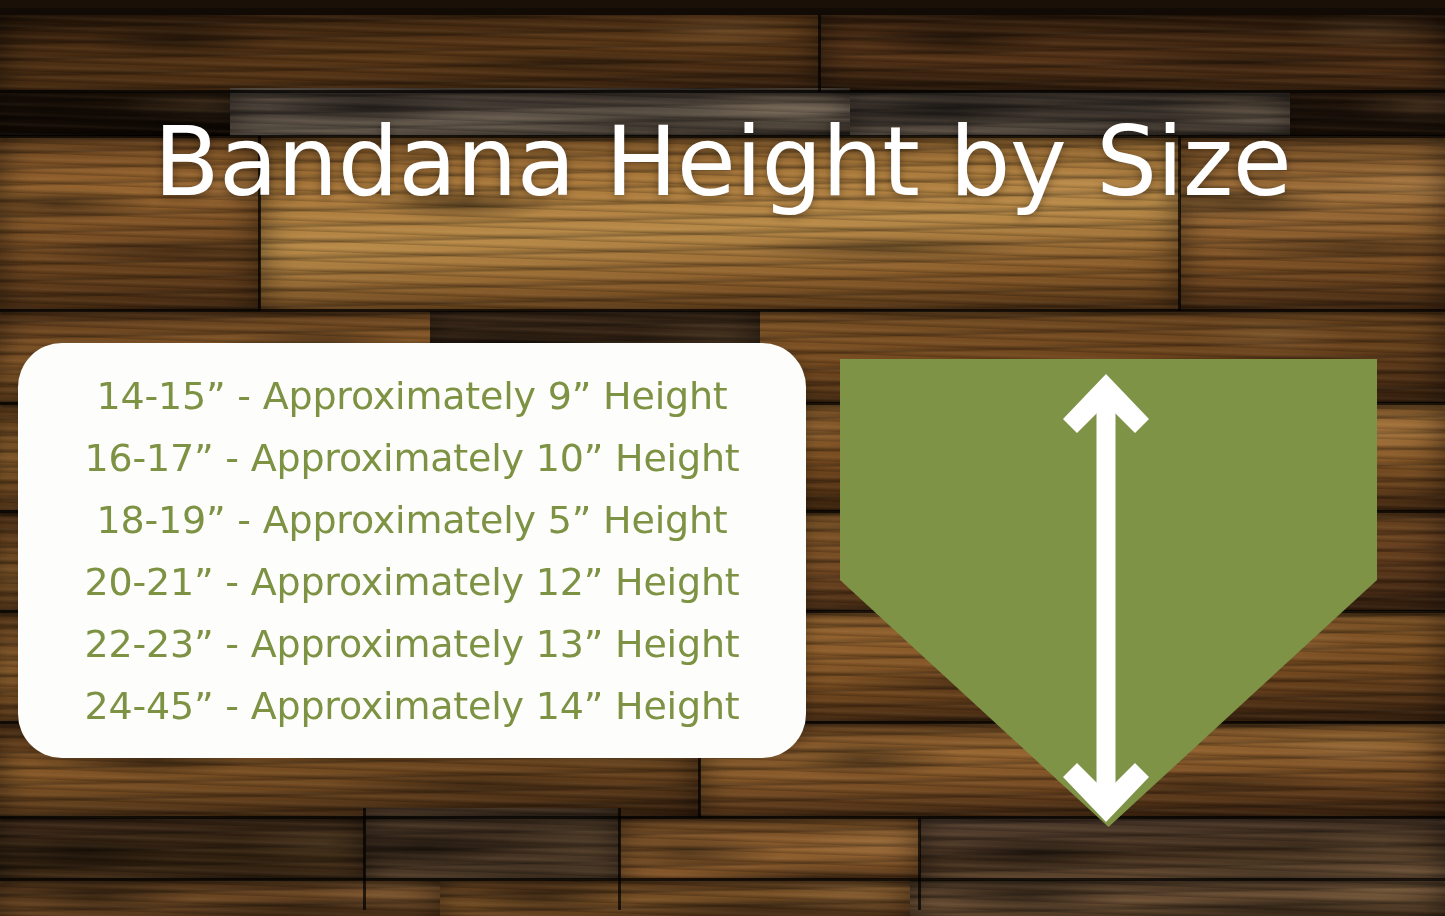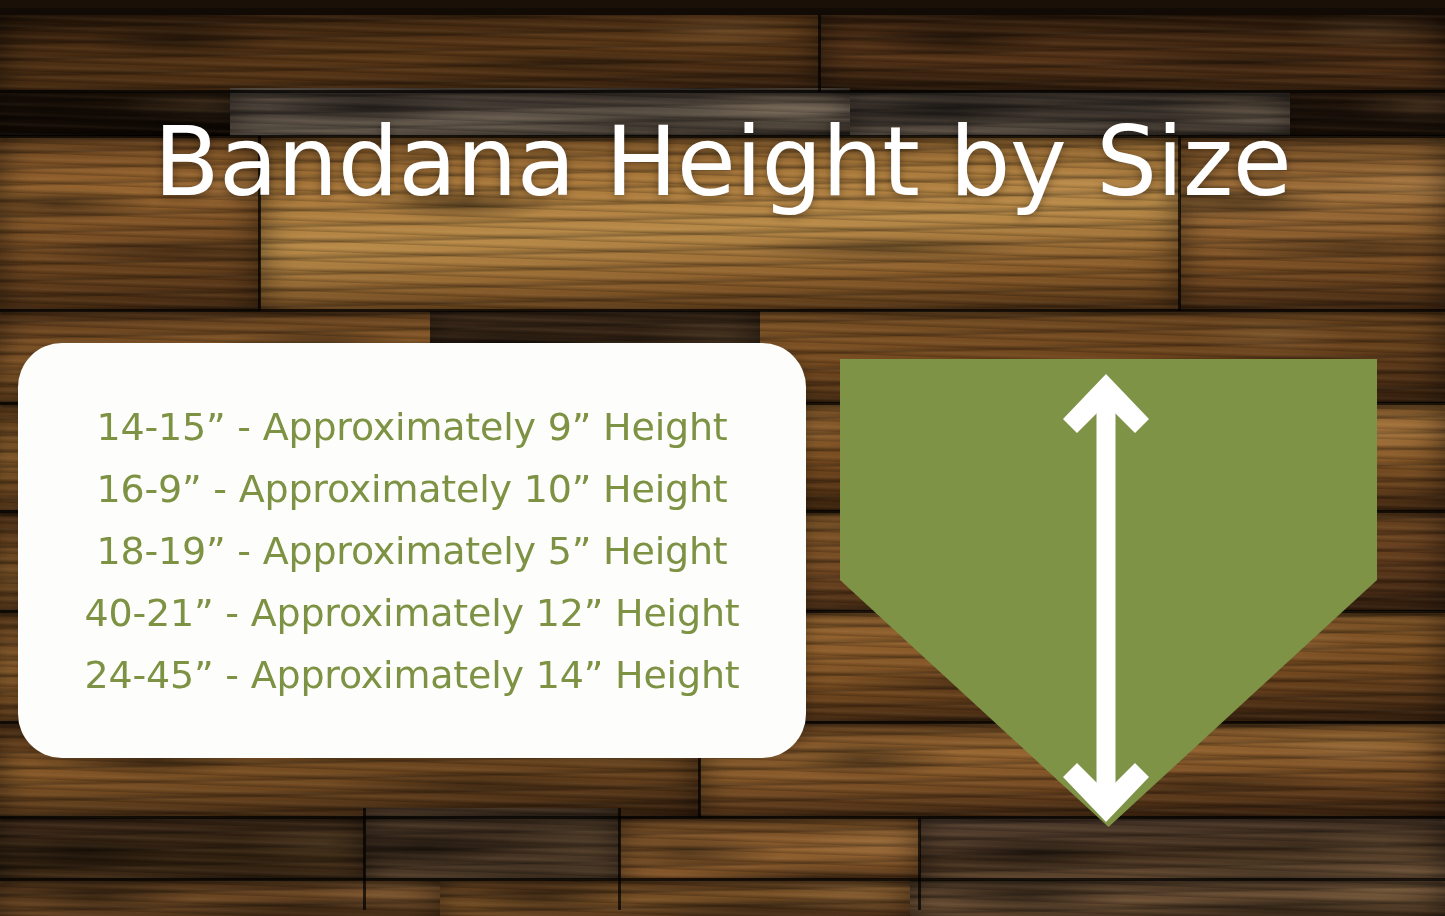--- a/index.html
+++ b/index.html
@@ -248,23 +248,24 @@
     <div class="vseam" style="left:918px;top:810px;height:92px;"></div>
   </div>
 
   <div class="frame-top"></div>
   <div class="frame-bottom"></div>
 
   <div class="title">Bandana Height by Size</div>
 
   <div class="card">
     <div class="size-line">14-15” - Approximately 9” Height</div>
-    <div class="size-line">16-9” - Approximately 10” Height</div>
+    <div class="size-line">16-17” - Approximately 10” Height</div>
     <div class="size-line">18-19” - Approximately 5” Height</div>
-    <div class="size-line">40-21” - Approximately 12” Height</div>
+    <div class="size-line">20-21” - Approximately 12” Height</div>
+    <div class="size-line">22-23” - Approximately 13” Height</div>
     <div class="size-line">24-45” - Approximately 14” Height</div>
   </div>
 
   <div class="bandana"></div>
 
   <div class="arrow">
     <svg width="100" height="452" viewBox="0 0 100 452" xmlns="http://www.w3.org/2000/svg">
       <g fill="#ffffff">
 
         <polygon points="48,2 5,47 19,61 48,32 77,61 91,47"></polygon>

